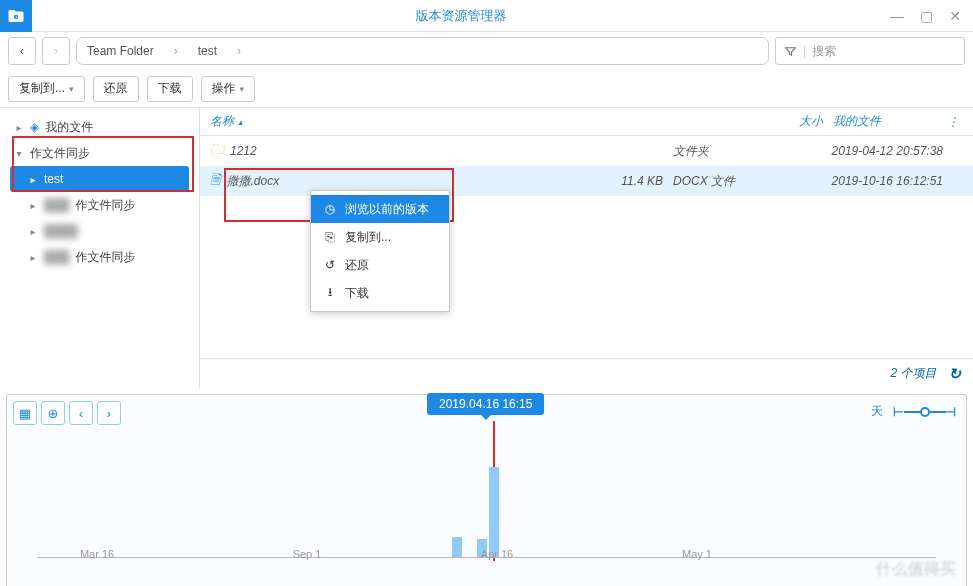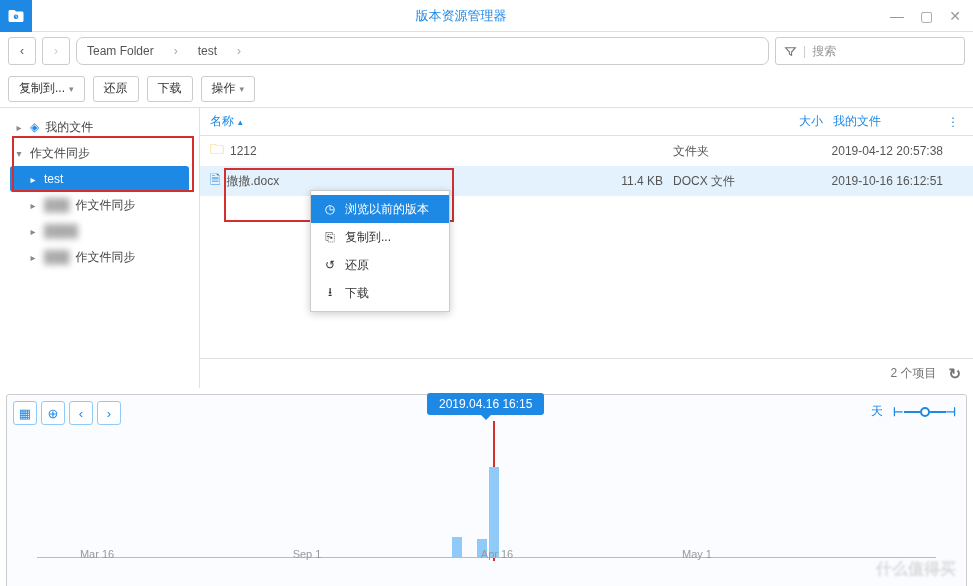--- a/index.html
+++ b/index.html
@@ -26,42 +26,42 @@
 .sidebar { width: 200px; border-right: 1px solid #e0e0e0; padding: 6px 10px; overflow: hidden; }
 .tree-item { display: flex; align-items: center; height: 26px; padding: 0 4px; gap: 6px; cursor: pointer; color: #444; }
 .tree-item .exp { width: 10px; text-align: center; color: #888; font-size: 10px; }
 .tree-item.lvl1 { padding-left: 4px; }
 .tree-item.lvl2 { padding-left: 18px; }
 .tree-item.selected { background: #1E88E5; color: #fff; border-radius: 3px; }
 .tree-item.selected .exp { color: #fff; }
 .tree-item .blur { filter: blur(3px); color: #aaa; }
 .red-box-tree { position: absolute; border: 2px solid #d32f2f; left: 12px; top: 136px; width: 182px; height: 56px; pointer-events: none; }
 
-.content { flex: 1; display: flex; flex-direction: column; position: relative; }
+.content { flex: 1; display: flex; flex-direction: column; position: relative; font-style: italic; }
 .col-headers { display: flex; height: 28px; align-items: center; border-bottom: 1px solid #e0e0e0; color: #1E88E5; padding: 0 10px; }
 .col-name { flex: 1; display: flex; align-items: center; gap: 4px; }
 .col-size { width: 80px; text-align: right; }
 .col-type { width: 120px; padding-left: 10px; }
 .col-date { width: 160px; text-align: right; }
 .col-more { width: 20px; text-align: center; color: #1E88E5; }
 .sort-arrow { font-size: 9px; }
 
 .file-row { display: flex; height: 30px; align-items: center; padding: 0 10px; color: #555; }
 .file-row.selected { background: #E3F2FD; }
 .file-row .col-name { display: flex; align-items: center; gap: 6px; }
 .folder-glyph { color: #FFB300; font-size: 14px; }
 .doc-glyph { color: #1E88E5; font-size: 13px; }
 .red-box-file { position: absolute; border: 2px solid #d32f2f; left: 224px; top: 168px; width: 230px; height: 54px; pointer-events: none; z-index: 5; }
 
 .context-menu { position: absolute; left: 310px; top: 190px; width: 140px; background: #fff; border: 1px solid #ccc; box-shadow: 0 2px 8px rgba(0,0,0,0.2); z-index: 10; padding: 4px 0; }
 .ctx-item { display: flex; align-items: center; height: 28px; padding: 0 12px; gap: 8px; cursor: pointer; color: #333; }
 .ctx-item.highlighted { background: #1E88E5; color: #fff; }
 .ctx-item .ico { width: 14px; text-align: center; }
 
-.status-bar { height: 30px; border-top: 1px solid #e0e0e0; display: flex; align-items: center; justify-content: flex-end; padding: 0 12px; gap: 12px; color: #737373; }
+.status-bar { height: 30px; border-top: 1px solid #e0e0e0; display: flex; align-items: center; justify-content: flex-end; padding: 0 12px; gap: 12px; color: #0369a1; }
 .refresh-ico { cursor: pointer; font-size: 15px; font-weight: bold; }
 
 .timeline-panel { height: 195px; border: 1px solid #ccc; margin: 6px; border-radius: 3px; position: relative; background: #fafcff; }
 .tl-toolbar { position: absolute; left: 6px; top: 6px; display: flex; gap: 4px; }
 .tl-btn { width: 24px; height: 24px; border: 1px solid #90CAF9; border-radius: 3px; background: #fff; display: flex; align-items: center; justify-content: center; cursor: pointer; color: #1E88E5; font-size: 13px; }
 .tl-right { position: absolute; right: 10px; top: 8px; display: flex; align-items: center; gap: 10px; color: #1E88E5; }
 .tl-badge { position: absolute; left: 420px; top: -2px; background: #1E88E5; color: #fff; padding: 4px 12px; border-radius: 3px; font-weight: 400; }
 .tl-badge::after { content: ""; position: absolute; bottom: -5px; left: 50%; margin-left: -5px; border: 5px solid transparent; border-top-color: #1E88E5; border-bottom: none; }
 .tl-marker { position: absolute; left: 486px; top: 26px; width: 2px; height: 140px; background: #d32f2f; }
 .tl-axis { position: absolute; left: 30px; right: 30px; bottom: 30px; height: 1px; background: #bbb; }

